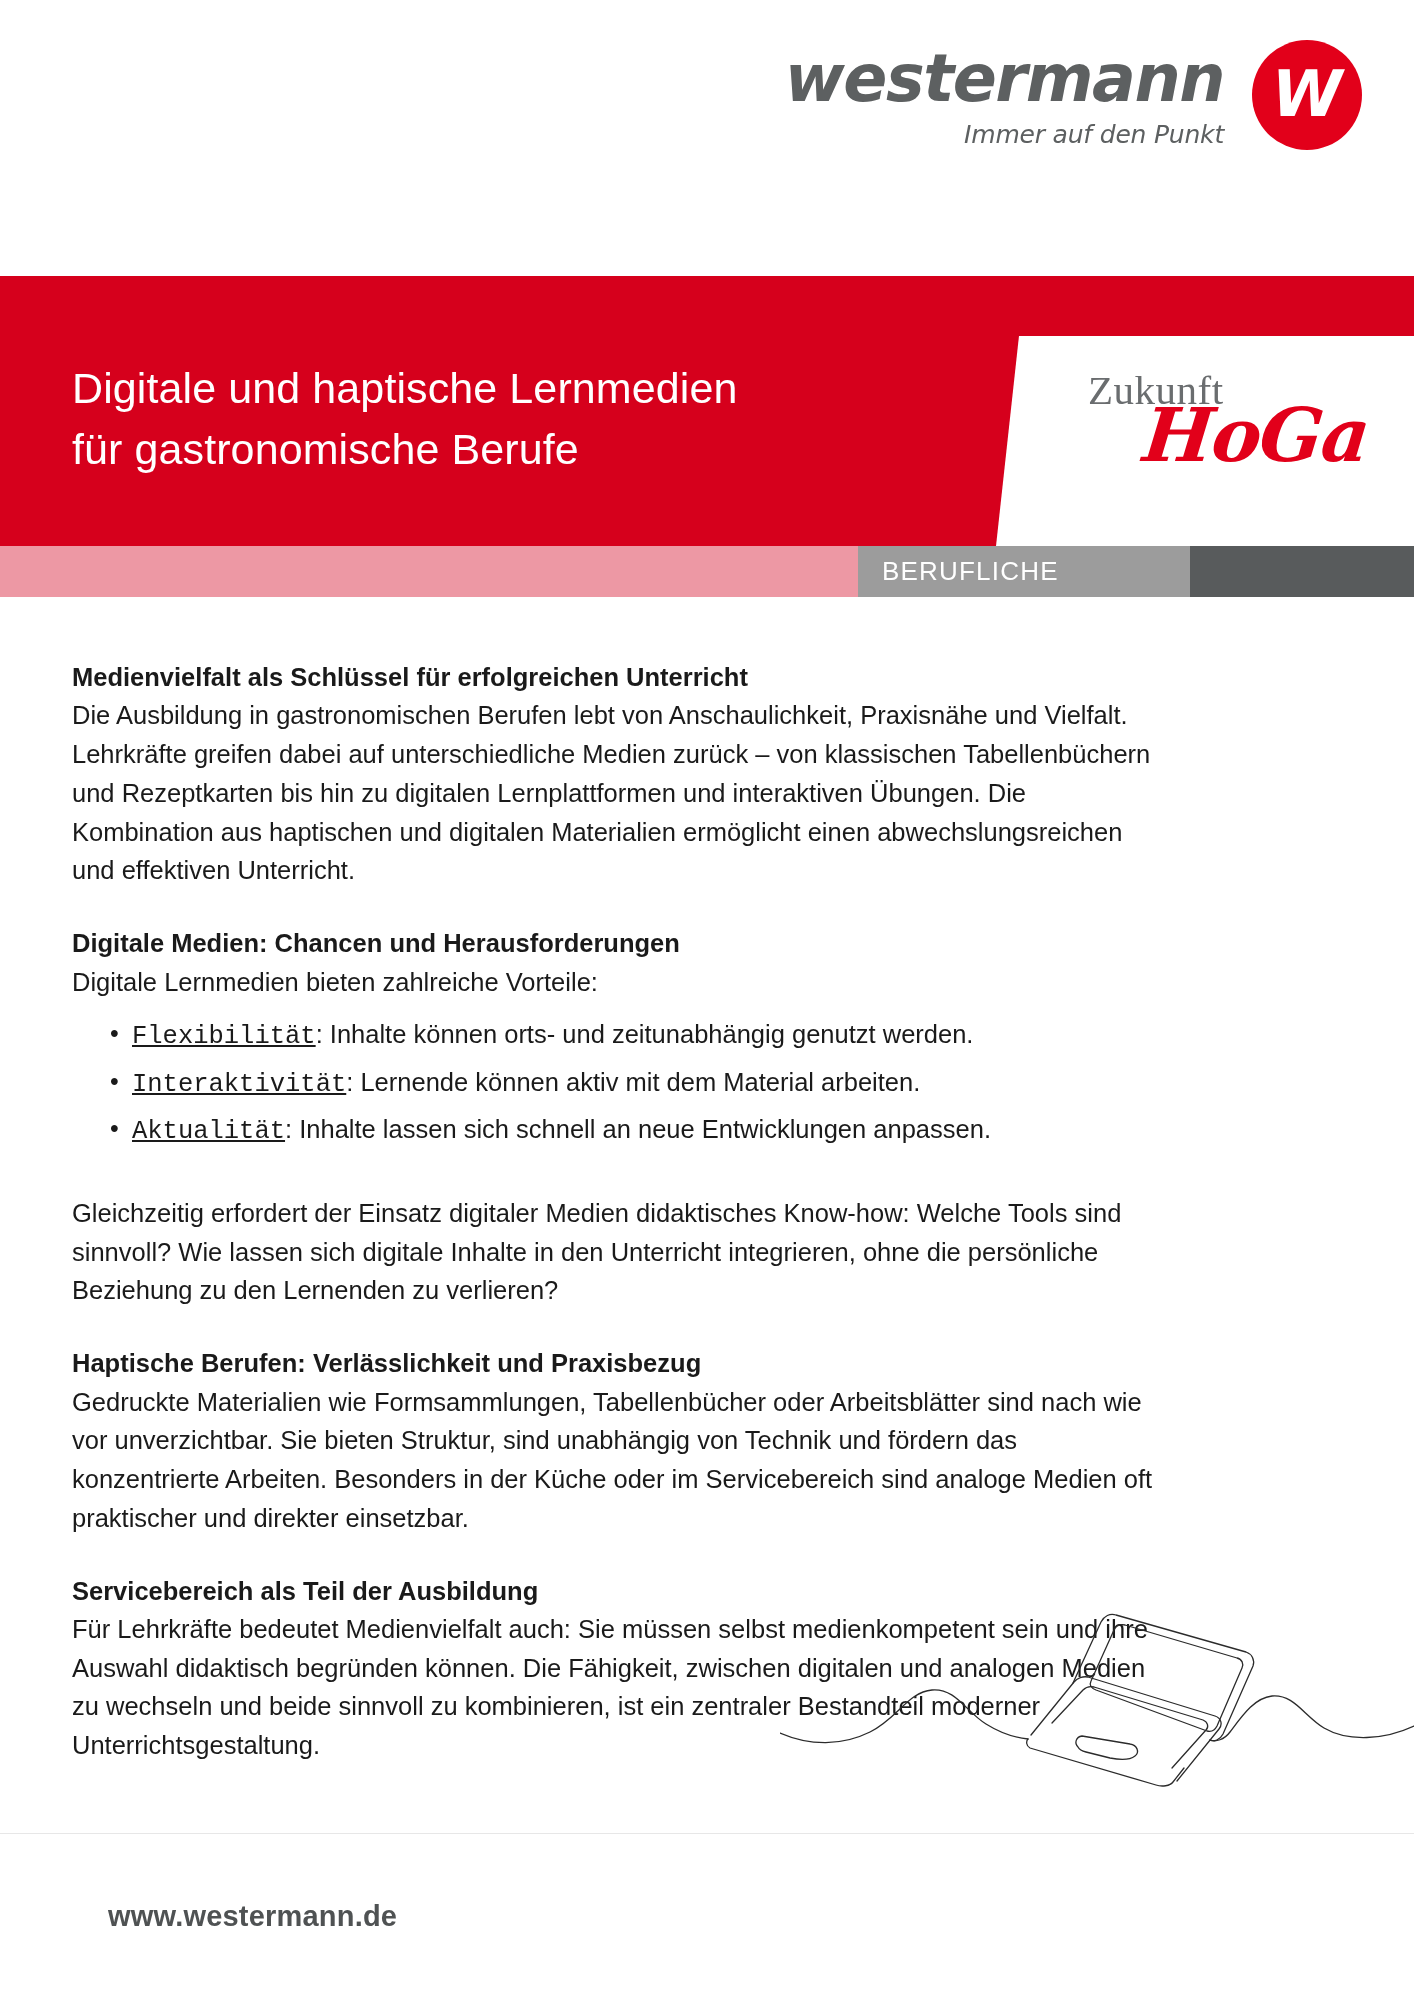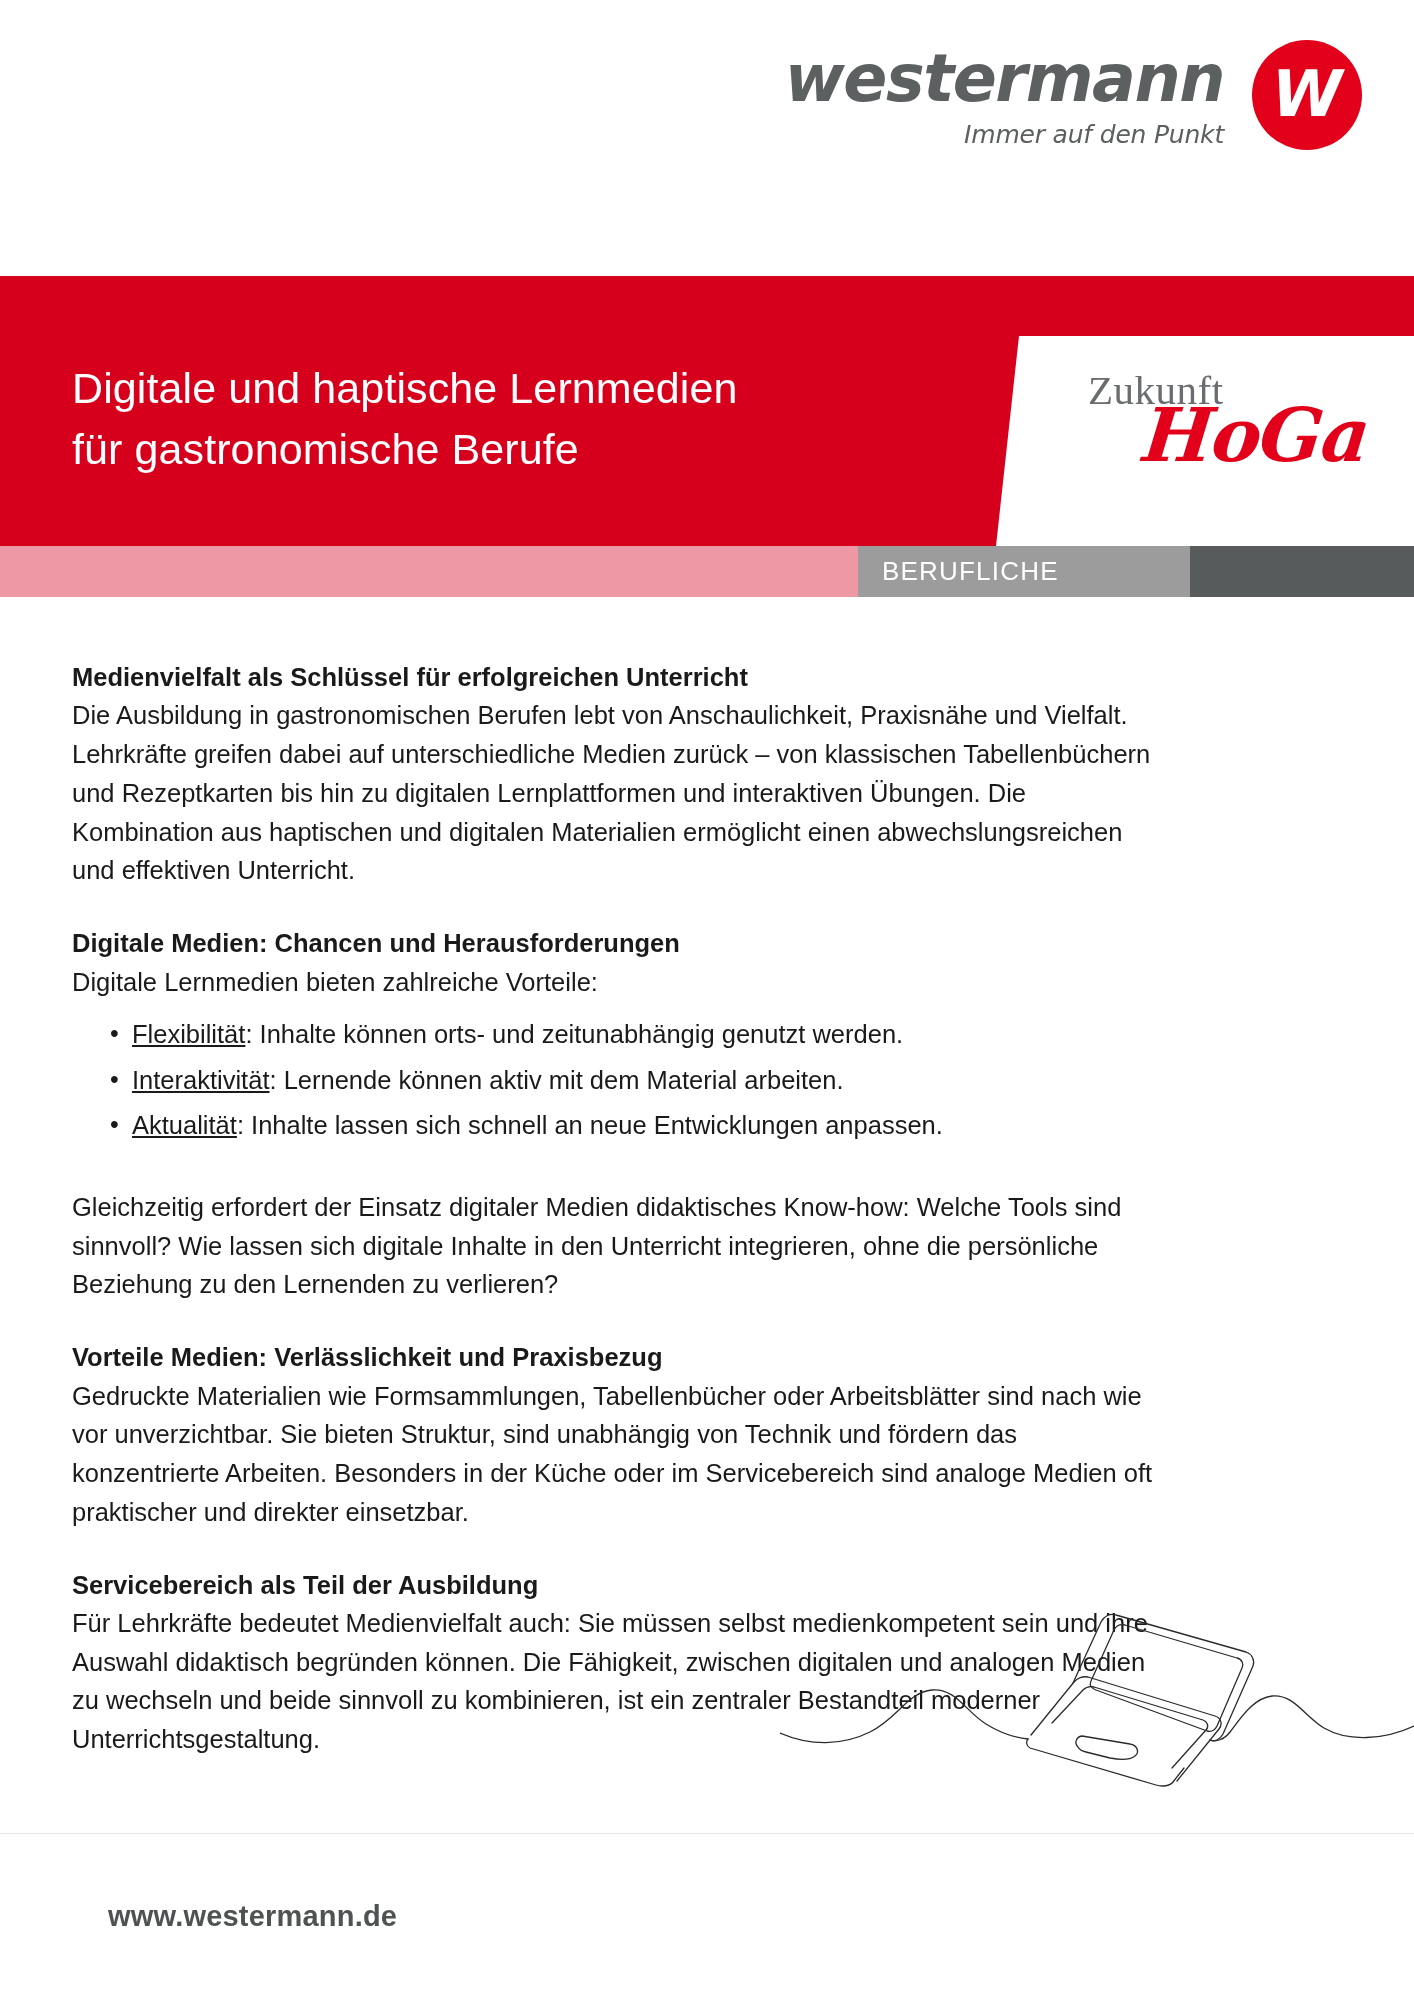--- a/index.html
+++ b/index.html
@@ -213,21 +213,21 @@
     margin-bottom: 6px;
   }
   ul.bullets li::before {
     content: "•";
     position: absolute;
     left: 0;
     top: -1px;
     font-size: 25px;
     color: #1a1a1a;
   }
-  .u { text-decoration: underline; text-underline-offset: 2px; }
+  .u { text-decoration: underline; text-underline-offset: 2px; font-family: Liberation Mono, monospace; }
 
   
   .laptop-art {
     position: absolute;
     left: 780px;
     top: 1580px;
     width: 634px;
     height: 230px;
     pointer-events: none;
   }
@@ -299,21 +299,21 @@
     <li><span class="u">Interaktivität</span><span>: Lernende können aktiv mit dem Material arbeiten.</span></li>
     <li><span class="u">Aktualität</span><span>: Inhalte lassen sich schnell an neue Entwicklungen anpassen.</span></li>
   </ul>
 
   <div class="gap-lg"></div>
 
   <p class="para">Gleichzeitig erfordert der Einsatz digitaler Medien didaktisches Know-how: Welche Tools sind sinnvoll? Wie lassen sich digitale Inhalte in den Unterricht integrieren, ohne die persönliche Beziehung zu den Lernenden zu verlieren?</p>
 
   <div class="gap-lg"></div>
 
-  <h2 class="sec-head">Vorteile Medien: Verlässlichkeit und Praxisbezug</h2>
+  <h2 class="sec-head">Haptische Berufen: Verlässlichkeit und Praxisbezug</h2>
   <p class="para">Gedruckte Materialien wie Formsammlungen, Tabellenbücher oder Arbeitsblätter sind nach wie vor unverzichtbar. Sie bieten Struktur, sind unabhängig von Technik und fördern das konzentrierte Arbeiten. Besonders in der Küche oder im Servicebereich sind analoge Medien oft praktischer und direkter einsetzbar.</p>
 
   <div class="gap-lg"></div>
 
   <h2 class="sec-head">Servicebereich als Teil der Ausbildung</h2>
   <p class="para">Für Lehrkräfte bedeutet Medienvielfalt auch: Sie müssen selbst medienkompetent sein und ihre Auswahl didaktisch begründen können. Die Fähigkeit, zwischen digitalen und analogen Medien zu wechseln und beide sinnvoll zu kombinieren, ist ein zentraler Bestandteil moderner Unterrichtsgestaltung.</p>
 
 </div>
 
 <div class="laptop-art">

